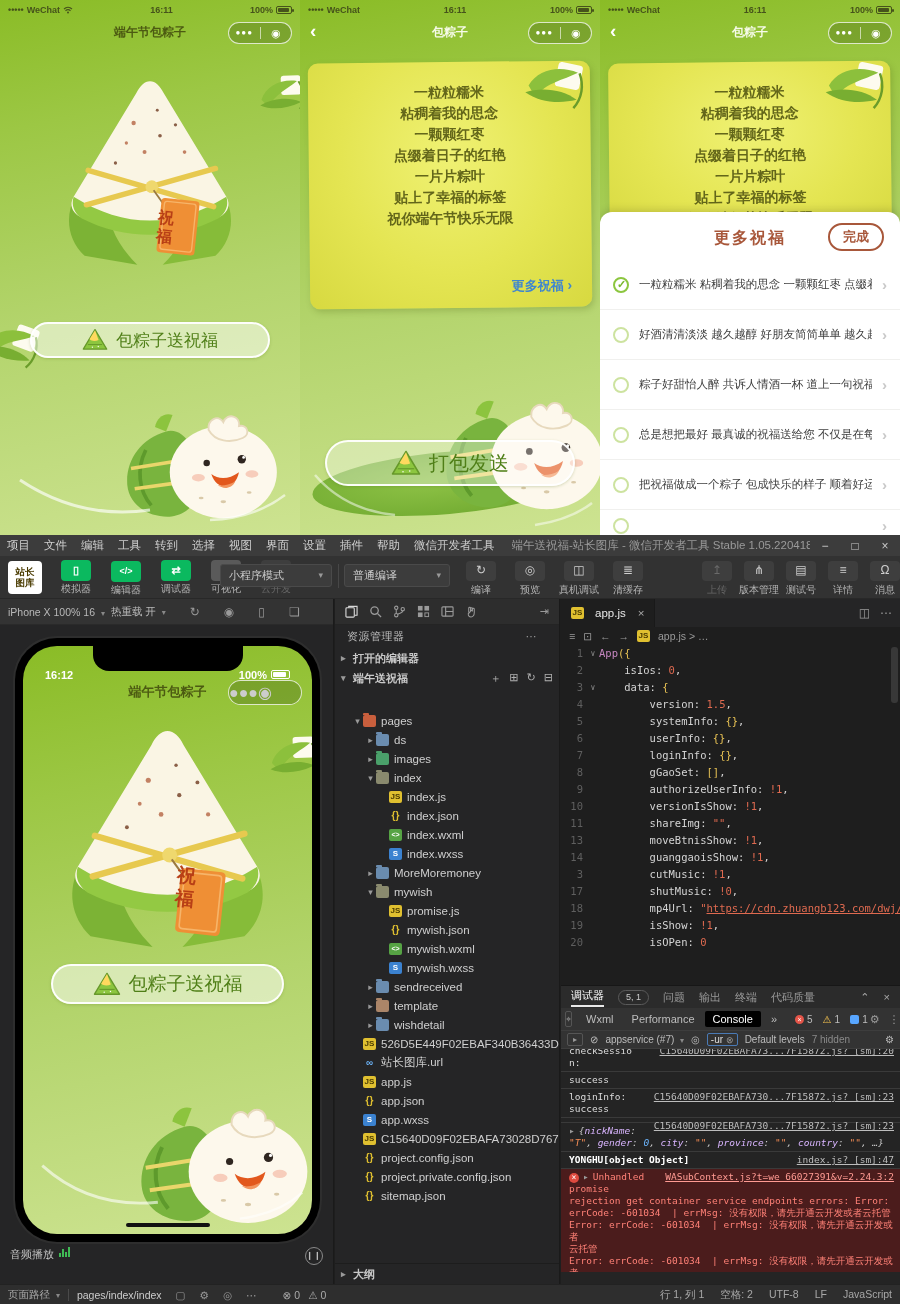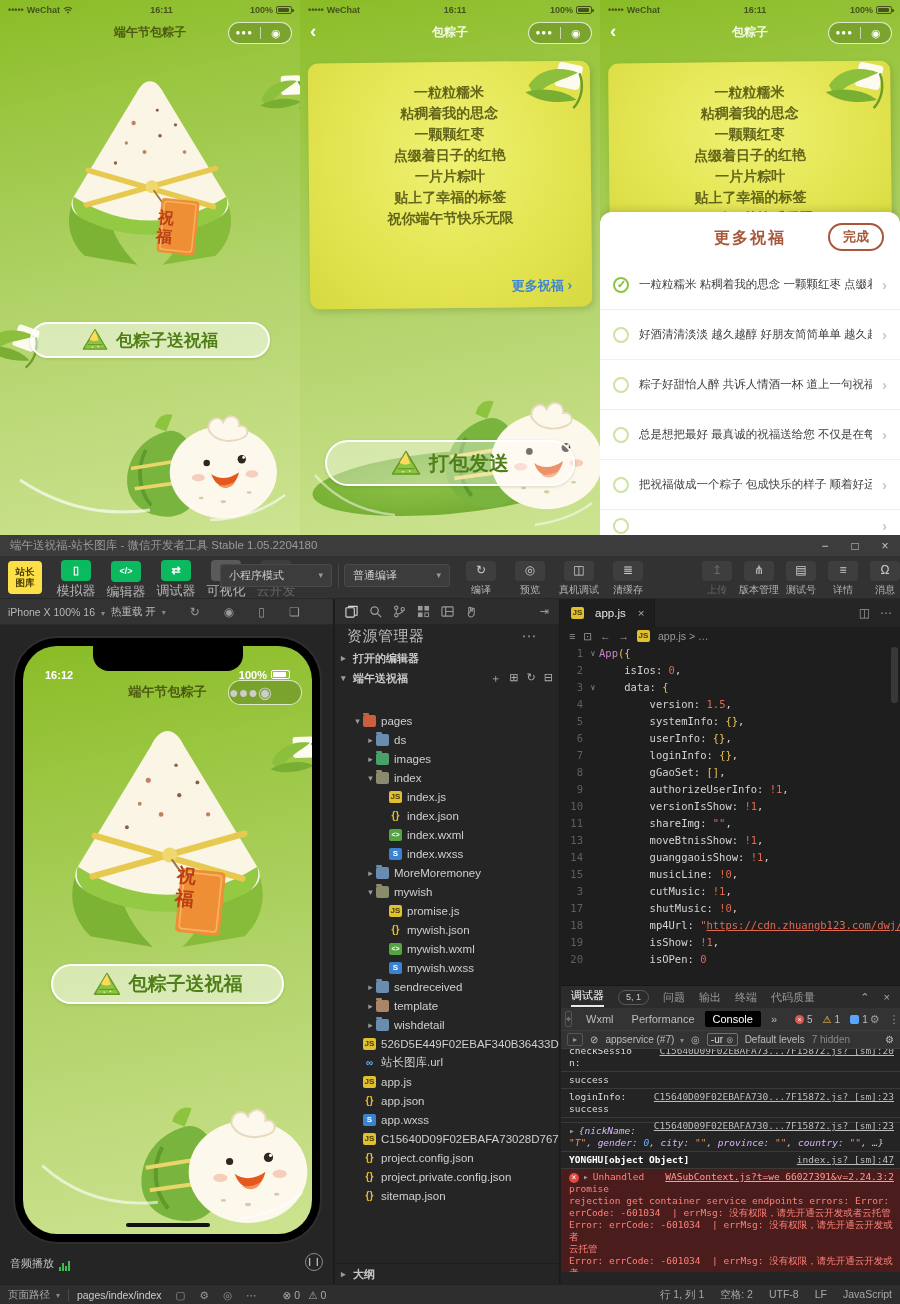--- a/index.html
+++ b/index.html
@@ -17,21 +17,21 @@
   .pnav{position:absolute;top:17px;left:0;right:0;height:30px;}
   .pnav .ttl{position:absolute;left:0;right:0;top:7px;text-align:center;font-size:12px;font-weight:bold;}
   .ttl-dark{color:#4c5a12;}
   .ttl-light{color:#f6fbe8;}
   .backarr{position:absolute;left:10px;top:3px;color:#fff;font-size:19px;font-weight:bold;}
   .capsule{position:absolute;right:8px;top:5px;width:64px;height:22px;border-radius:12px;background:rgba(60,90,15,.30);border:1px solid rgba(255,255,255,.75);display:flex;align-items:center;}
   .capsule .dots{flex:1;text-align:center;color:#fff;font-size:8px;letter-spacing:1px;line-height:20px;}
   .capsule .cdiv{width:1px;height:12px;background:rgba(255,255,255,.6);}
   .capsule .targ{flex:1;text-align:center;color:#fff;font-size:11px;line-height:20px;}
   .wishbtn{position:absolute;height:36px;border-radius:19px;background:rgba(255,255,255,.5);border:2px solid rgba(255,255,255,.95);box-shadow:0 1px 3px rgba(90,120,30,.25);display:flex;align-items:center;justify-content:center;gap:8px;}
-  .wishbtn .lbl{font-size:17px;font-weight:bold;color:#4f7f17;font-family:"Liberation Serif",serif;}
+  .wishbtn .lbl{font-size:17px;font-weight:normal;color:#4f7f17;font-family:"Liberation Serif",serif;}
   .paper{position:absolute;left:9px;right:9px;top:62px;height:246px;border-radius:10px;transform:rotate(-.6deg);
     background:radial-gradient(ellipse at 50% 38%,#eff173 0%,#e4e552 55%,#d7d940 100%);box-shadow:2px 3px 6px rgba(80,100,20,.25);}
   .poem{position:absolute;left:0;right:0;top:20px;text-align:center;font-size:14px;font-weight:bold;color:#63661a;line-height:21px;}
   .morelink{position:absolute;right:20px;bottom:12px;color:#3f86cf;font-size:13px;font-weight:bold;}
   .morelink .arr{font-size:14px;}
   .sheet{position:absolute;left:0;right:0;top:212px;height:323px;background:#fff;border-radius:12px 12px 0 0;box-shadow:0 -2px 8px rgba(0,0,0,.15);}
   .sheet-hd{position:relative;height:48px;}
   .sheet-ttl{position:absolute;left:0;right:0;top:16px;text-align:center;font-size:16px;font-weight:bold;letter-spacing:2px;color:#a8573a;font-family:"Liberation Serif",serif;}
   .donebtn{position:absolute;right:16px;top:11px;padding:3px 13px;border:2px solid #a8573a;border-radius:15px;color:#a8573a;font-size:13px;font-weight:bold;font-family:"Liberation Serif",serif;}
   .bl-row{height:50px;display:flex;align-items:center;gap:10px;padding:0 13px;border-bottom:1px solid #f0f0ee;}
@@ -43,26 +43,26 @@
   .bl-chev{color:#c9c9c9;font-size:15px;font-weight:bold;flex:none;}
   .zz-tag{position:absolute;display:flex;flex-direction:column;align-items:center;font-family:"Liberation Serif",serif;font-weight:bold;color:#b83f16;}
   
   .ide{position:absolute;left:0;top:535px;width:900px;height:769px;background:#1e1e1e;color:#ccc;}
   .titlebar{position:absolute;top:0;left:0;right:0;height:21px;background:#3c3c3c;display:flex;align-items:center;font-size:11.5px;color:#cfcfcf;}
   .menu-item{padding:0 7px;}
   .win-title{color:#9a9a9a;margin-left:10px;white-space:nowrap;overflow:hidden;flex:1;}
   .winctl{display:flex;gap:0;}
   .winctl span{width:30px;text-align:center;color:#c8c8c8;font-size:12px;}
   .toolbar{position:absolute;top:21px;left:0;right:0;height:43px;background:#323232;border-bottom:1px solid #282828;}
-  .logo{position:absolute;left:8px;top:5px;width:34px;height:33px;background:#fde047;border-radius:4px;color:#4a3b00;font-size:9.5px;font-weight:bold;line-height:11px;text-align:center;padding-top:5px;}
+  .logo{position:absolute;left:8px;top:5px;width:34px;height:33px;background:#ffffff;border-radius:4px;color:#4a3b00;font-size:9.5px;font-weight:bold;line-height:11px;text-align:center;padding-top:5px;}
   .tb-btn{position:absolute;top:4px;width:48px;text-align:center;}
   .tb-btn .bx{display:inline-block;width:30px;height:21px;border-radius:4px;background:#0bb95f;color:#fff;font-size:11px;line-height:21px;font-weight:bold;}
   .tb-btn .bx.gray{background:#5a5a5a;}
   .tb-btn .bx.dis{background:#3e3e3e;color:#777;}
-  .tb-btn .cap{font-size:13px;color:#b4b4b4;margin-top:1px;}
+  .tb-btn .cap{font-size:10px;color:#b4b4b4;margin-top:1px;}
   .tb-btn.dis .cap{color:#666;}
   .tb-sel{position:absolute;top:8px;height:23px;background:#3c3c3c;border:1px solid #4a4a4a;border-radius:3px;color:#ccc;font-size:11px;line-height:21px;padding:0 8px;}
   .tb-sel .car{float:right;margin-left:14px;color:#999;font-size:9px;}
   .tb-div{position:absolute;top:8px;width:1px;height:24px;background:#474747;}
   .tb-ic{position:absolute;top:4px;width:46px;text-align:center;}
   .tb-ic .bx{display:inline-block;width:30px;height:20px;border-radius:4px;background:#3e3e3e;color:#cfcfcf;font-size:12px;line-height:19px;}
   .tb-ic .cap{font-size:10px;color:#b4b4b4;margin-top:2px;}
   .tb-ic.dis .bx{color:#6a6a6a;}
   .tb-ic.dis .cap{color:#666;}
   .workspace{position:absolute;top:64px;left:0;right:0;height:685px;}
@@ -75,30 +75,30 @@
   .devscreen{position:absolute;left:8px;top:8px;right:8px;bottom:8px;border-radius:34px;overflow:hidden;
     background:linear-gradient(168deg,#8abc26 0%,#9cc744 24%,#b3d46c 58%,#cde391 100%);}
   .notch{position:absolute;left:50%;top:0;transform:translateX(-50%);width:150px;height:25px;background:#000;border-radius:0 0 16px 16px;}
   .sstat{position:absolute;top:23px;left:0;right:0;display:flex;justify-content:space-between;padding:0 22px;font-size:11px;font-weight:bold;color:#fff;}
   .sbatt{display:inline-block;width:19px;height:9px;border:1px solid #fff;border-radius:2px;position:relative;margin-left:4px;}
   .sbatt::after{content:"";position:absolute;left:1px;top:1px;bottom:1px;width:13px;background:#fff;border-radius:1px;}
   .snav{position:absolute;top:28px;left:0;right:0;height:32px;}
   .snav .ttl{position:absolute;left:0;right:0;top:9px;text-align:center;font-size:13px;font-weight:bold;color:#4c5a12;}
   .scapsule{position:absolute;right:10px;top:6px;width:74px;height:25px;border-radius:14px;background:rgba(60,90,15,.30);border:1px solid rgba(255,255,255,.75);display:flex;align-items:center;}
   .homebar{position:absolute;left:50%;bottom:7px;transform:translateX(-50%);width:84px;height:4px;border-radius:2px;background:#111;}
-  .audiorow{position:absolute;left:0;right:0;top:648px;height:24px;display:flex;align-items:flex-end;padding:0 10px;color:#c3c3c3;font-size:11px;}
+  .audiorow{position:absolute;left:0;right:0;top:648px;height:24px;display:flex;align-items:flex-start;padding:0 10px;color:#c3c3c3;font-size:11px;}
   .eq{display:inline-flex;align-items:flex-end;gap:1px;margin-left:5px;height:10px;}
   .eq i{display:block;width:2px;background:#3fba54;}
   .pausebtn{margin-left:auto;width:18px;height:18px;border:1px solid #8a8a8a;border-radius:50%;color:#bbb;font-size:8px;line-height:16px;text-align:center;letter-spacing:1px;}
   
   .expcol{position:absolute;left:335px;top:0;width:225px;height:685px;background:#252526;border-right:1px solid #1a1a1a;font-size:11.5px;}
   .actrow{position:absolute;top:0;left:0;right:0;height:26px;background:#2d2d2d;display:flex;align-items:center;gap:11px;padding:0 10px;border-bottom:1px solid #242424;}
   .actrow svg{display:block;}
   .act-collapse{margin-left:auto;color:#9a9a9a;font-size:11px;}
-  .exphdr{position:absolute;top:26px;left:0;right:10px;height:22px;display:flex;align-items:center;padding:0 12px;color:#bbb;font-size:15px;letter-spacing:.5px;}
+  .exphdr{position:absolute;top:26px;left:0;right:10px;height:22px;display:flex;align-items:center;padding:0 12px;color:#bbb;font-size:11px;letter-spacing:.5px;}
   .exphdr .dots{margin-left:auto;color:#999;}
   .secrow{display:flex;align-items:center;height:20px;padding:0 6px;color:#c8c8c8;font-weight:bold;font-size:11px;}
   .secrow .arr{width:12px;color:#9a9a9a;font-size:9px;}
   .secrow .acts{margin-left:auto;display:flex;gap:8px;color:#b0b0b0;font-weight:normal;font-size:11px;}
   .tree{position:absolute;top:112px;left:0;right:0;}
   .trow{display:flex;align-items:center;height:19px;color:#cfcfcf;white-space:nowrap;overflow:hidden;}
   .trow .arr{width:11px;font-size:9px;color:#9a9a9a;text-align:center;flex:none;}
   .fi{width:13px;height:12px;border-radius:2px;margin-right:5px;flex:none;font-size:8px;font-weight:bold;text-align:center;line-height:12px;position:relative;}
   .fi-folder{background:#6a8caf;}
   .fi-folder::before{content:"";position:absolute;left:0;top:-2px;width:6px;height:2px;background:inherit;border-radius:1px 1px 0 0;}
@@ -398,20 +398,34 @@
               <span class="bl-chev">›</span>
             </div>
           </div>
       </div>
     </div>
   </div>
 
   <div class="ide">
 
     <div class="titlebar">
+      <span id="menu-items" style="display:flex">
+          <span class="menu-item">项目</span>
+          <span class="menu-item">文件</span>
+          <span class="menu-item">编辑</span>
+          <span class="menu-item">工具</span>
+          <span class="menu-item">转到</span>
+          <span class="menu-item">选择</span>
+          <span class="menu-item">视图</span>
+          <span class="menu-item">界面</span>
+          <span class="menu-item">设置</span>
+          <span class="menu-item">插件</span>
+          <span class="menu-item">帮助</span>
+          <span class="menu-item">微信开发者工具</span>
+        </span>
       <span class="win-title">端午送祝福-站长图库 - 微信开发者工具 Stable 1.05.2204180</span>
       <span class="winctl">
         <span>−</span>
         <span>□</span>
         <span>×</span>
       </span>
     </div>
 
     <div class="toolbar">
       <div class="logo">
@@ -765,25 +779,20 @@
               <span class="ln">13</span>
               <span class="fold"></span>
               <span class="ctext"><span>        </span><span class="tk-pr">moveBtnisShow: </span><span class="tk-nu">!1</span><span class="tk-pu">,</span></span>
             </div>
             <div class="code-line">
               <span class="ln">14</span>
               <span class="fold"></span>
               <span class="ctext"><span>        </span><span class="tk-pr">guanggaoisShow: </span><span class="tk-nu">!1</span><span class="tk-pu">,</span></span>
             </div>
             <div class="code-line">
-              <span class="ln">15</span>
-              <span class="fold"></span>
-              <span class="ctext"><span>        </span><span class="tk-pr">musicLine: </span><span class="tk-nu">!0</span><span class="tk-pu">,</span></span>
-            </div>
-            <div class="code-line">
               <span class="ln">3</span>
               <span class="fold"></span>
               <span class="ctext"><span>        </span><span class="tk-pr">cutMusic: </span><span class="tk-nu">!1</span><span class="tk-pu">,</span></span>
             </div>
             <div class="code-line">
               <span class="ln">17</span>
               <span class="fold"></span>
               <span class="ctext"><span>        </span><span class="tk-pr">shutMusic: </span><span class="tk-nu">!0</span><span class="tk-pu">,</span></span>
             </div>
             <div class="code-line">

